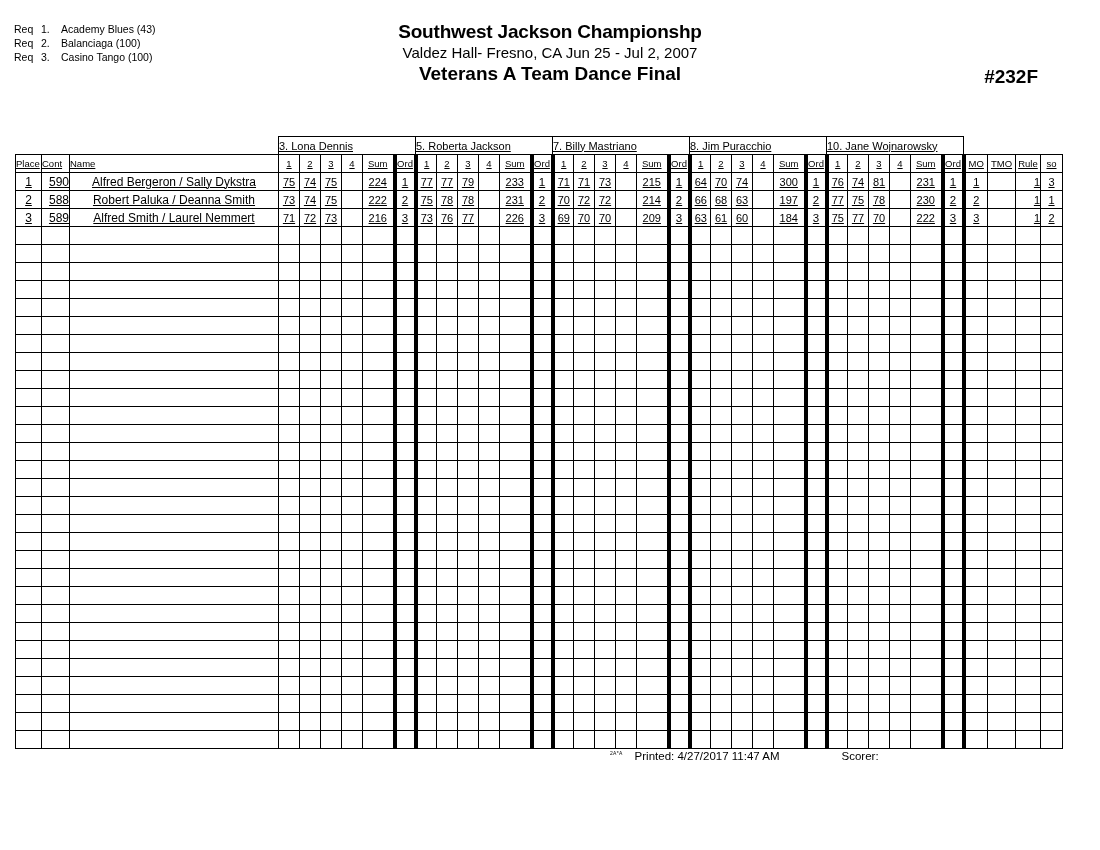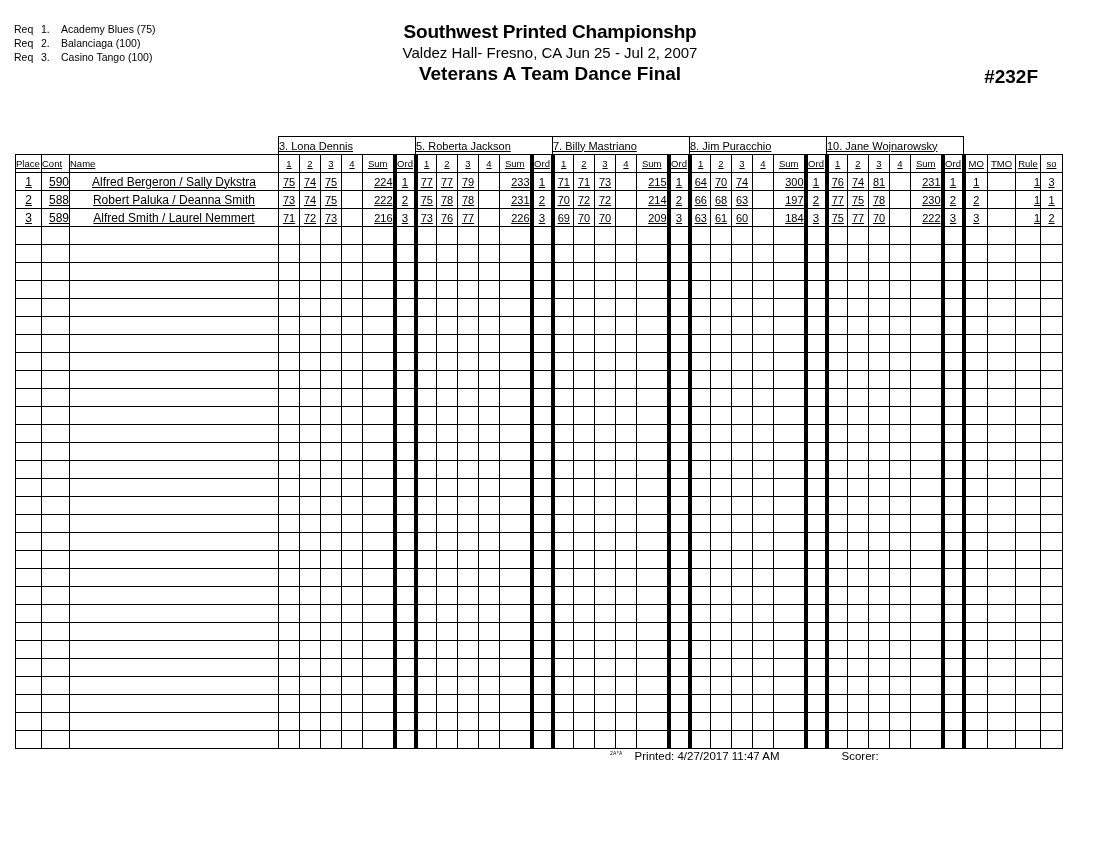--- a/index.html
+++ b/index.html
@@ -111,21 +111,21 @@
     border-left: 4px solid #000 !important;
     border-right: 4px solid #000 !important;
     text-align: center;
     font-size: 9.5px;
   }
 
   .r-place { text-align: center; font-weight: bold; font-size: 12px; }
   .r-cont  { text-align: right; padding-right: 4px; font-weight: bold; font-size: 12px; }
   .r-name  { text-align: center; padding-left: 5px; font-weight: bold; font-size: 12px; }
   .r-sc    { text-align: center; font-size: 11px; }
-  .r-sum   { text-align: right; padding-right: 5px; font-size: 11px; margin-top: 21px; }
+  .r-sum   { text-align: center; padding-right: 5px; font-size: 11px; margin-top: 21px; }
   .r-mo    { text-align: center; font-size: 11px; }
   .r-rule  { text-align: right; padding-right: 6px; font-size: 11px; }
   .r-so    { text-align: center; font-size: 11px; }
 
   .emptyrow td { height: 18px; }
 
   
   #footer {
     position: absolute;
     left: 610px;
@@ -138,27 +138,27 @@
     vertical-align: super;
     letter-spacing: 0.3px;
   }
   #footer .printed { margin-left: 12px; }
   #footer .scorer { margin-left: 62px; }
 </style>
 </head>
 <body>
 
 <div id="reqs">
-    <div class="req-line"><span class="req-lbl">Req</span><span class="req-num">1.</span><span>Academy Blues (75)</span></div>
+    <div class="req-line"><span class="req-lbl">Req</span><span class="req-num">1.</span><span>Academy Blues (43)</span></div>
     <div class="req-line"><span class="req-lbl">Req</span><span class="req-num">2.</span><span>Balanciaga (100)</span></div>
     <div class="req-line"><span class="req-lbl">Req</span><span class="req-num">3.</span><span>Casino Tango (100)</span></div>
   </div>
 
 <div id="titleblock">
-  <div class="t-line1">Southwest Printed Championshp</div>
+  <div class="t-line1">Southwest Jackson Championshp</div>
   <div class="t-line2">Valdez Hall- Fresno, CA  Jun 25 - Jul 2, 2007</div>
   <div class="t-line3">Veterans A Team Dance Final</div>
 </div>
 
 <div id="eventno">#232F</div>
 
 <table id="sheet">
   <colgroup>
     <col style="width:26px">
       <col style="width:28px">

